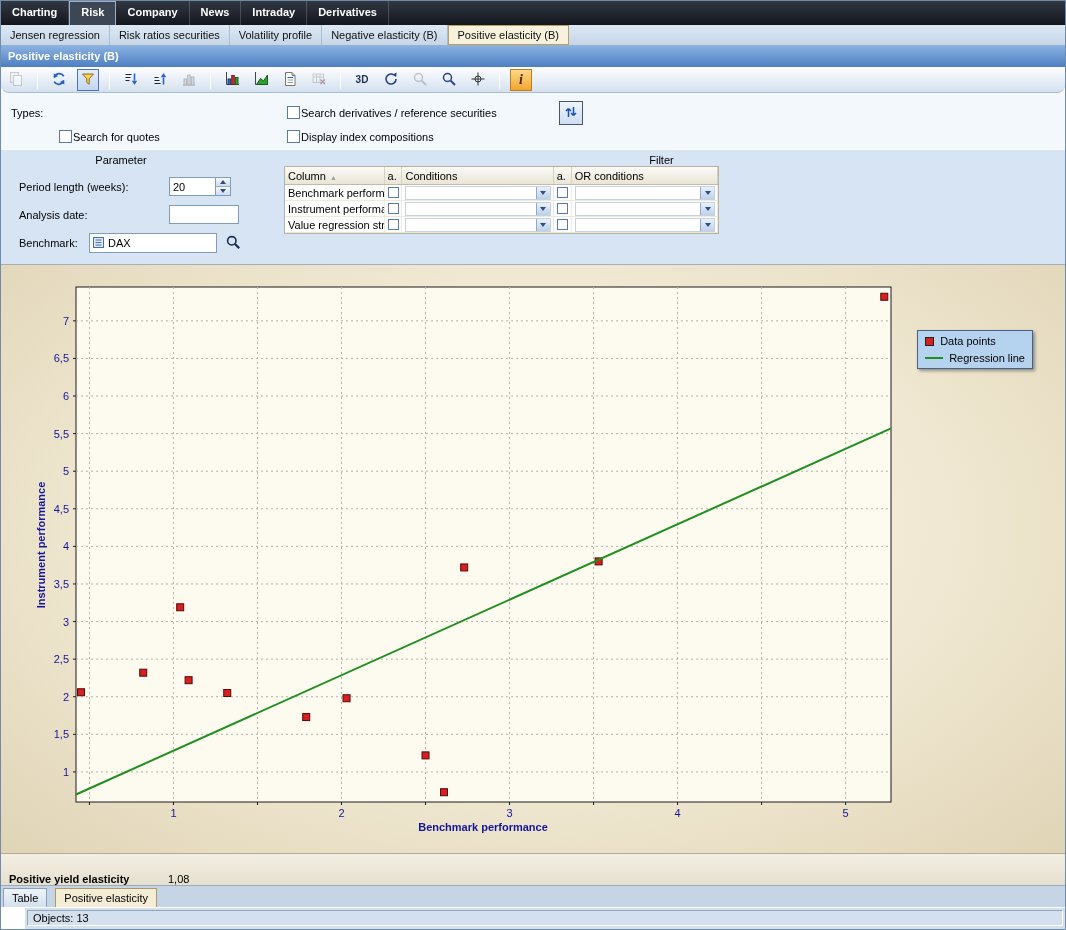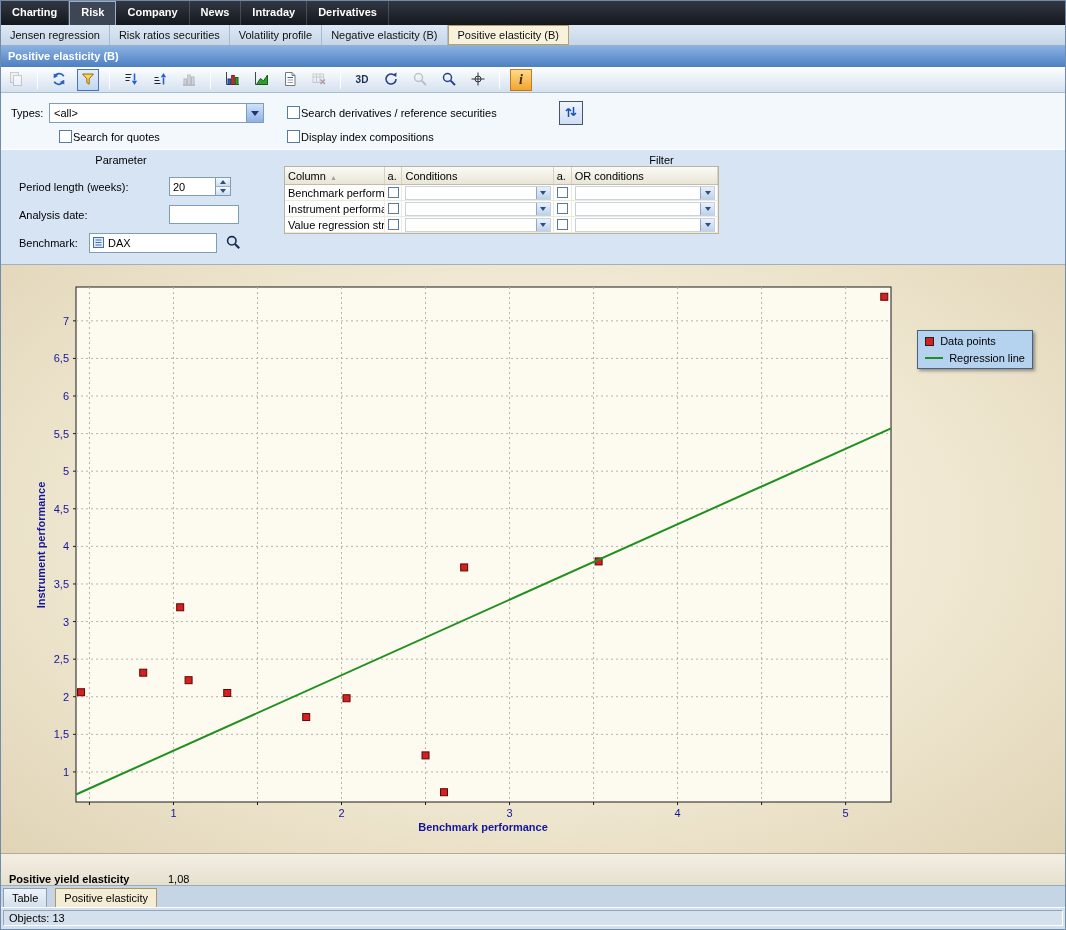--- a/index.html
+++ b/index.html
@@ -10,21 +10,21 @@
 .menubar{height:24px;background:linear-gradient(#313742,#14171d);display:flex;align-items:stretch;flex:0 0 auto;}
 .menu-item{color:#fff;font-weight:bold;padding:5px 11px 0;border-right:1px solid rgba(255,255,255,.18);}
 .menu-item.active{background:#3d4654;border:1px solid #9fb0c4;border-bottom:none;padding-top:4px;}
 
 .subtabs{height:21px;background:linear-gradient(#dde8f4,#c6d6e8);display:flex;align-items:stretch;border-bottom:1px solid #9ab0c6;flex:0 0 auto;}
 .subtab{padding:4px 9px 0;border-right:1px solid #a8bccf;color:#101010;white-space:nowrap;}
 .subtab.active{background:#f8f1dc;border:1px solid #b4a269;padding-top:3px;}
 
 .titlebar{height:21px;background:linear-gradient(#8ab1e2,#4d7fc1);color:#fff;font-weight:bold;padding:4px 0 0 7px;flex:0 0 auto;}
 
-.toolbar{height:26px;background:linear-gradient(#fdfeff,#d5e1f0);border-bottom:1px solid #a8bcd2;display:flex;align-items:center;padding-left:4px;gap:7px;flex:0 0 auto;}
+.toolbar{height:26px;background:linear-gradient(#fdfeff,#d5e1f0);border-bottom:1px solid #a8bcd2;display:flex;align-items:center;padding-left:4px;gap:7px;flex:0 0 auto;border-radius:8px;}
 .tb-btn{width:22px;height:22px;display:flex;align-items:center;justify-content:center;border:1px solid transparent;}
 .tb-btn.active{border:1px solid #4a72b8;background:linear-gradient(#e6eefb,#c2d6f0);}
 .tb-btn.disabled{opacity:.45;filter:grayscale(70%);}
 .tb-btn.info{border:1px solid #b97c1e;background:linear-gradient(#ffd98a,#f2a52e);}
 .tb-sep{width:1px;height:18px;background:#a9bbd0;margin:0 3px;border-right:1px solid #fff;}
 .tb-label{font-weight:bold;color:#1c3050;font-size:10px;}
 .info-i{font-family:"Liberation Serif",serif;font-weight:bold;font-style:italic;font-size:14px;color:#3a2a08;line-height:1;}
 
 .formarea{height:56px;background:#f3f8fd;position:relative;flex:0 0 auto;}
 .lbl{position:absolute;white-space:nowrap;}
@@ -67,21 +67,21 @@
 .legend{position:absolute;top:65px;right:32px;background:#b5d2ef;border:1px solid #44618a;box-shadow:2px 2px 3px rgba(40,40,40,.45);padding:4px 7px;display:flex;flex-direction:column;gap:5px;}
 .leg-row{display:flex;align-items:center;gap:6px;white-space:nowrap;}
 .sw-scatter{width:9px;height:9px;border:1px solid #222;flex:0 0 auto;}
 .sw-line{width:18px;height:0;border-top:2px solid #000;flex:0 0 auto;}
 
 .resultbar{height:32px;background:linear-gradient(#f3efe3,#e5dfcd);border-top:1px solid #b3ab95;display:flex;align-items:flex-end;flex:0 0 auto;}
 .res-label{font-weight:bold;padding-left:8px;width:167px;}
 .btabs{height:22px;background:#c6d5e6;border-top:1px solid #98aabc;display:flex;align-items:flex-end;padding-left:2px;gap:8px;flex:0 0 auto;}
 .btab{height:19px;padding:3px 8px 0;background:linear-gradient(#eef3f9,#d4e0ec);border:1px solid #8ca0b4;border-bottom:none;white-space:nowrap;}
 .btab.active{background:#f4edd6;border-color:#ab9a66;}
-.statusbar{height:22px;background:#d4e0ee;border-top:1px solid #fff;padding:2px;flex:0 0 auto;}
+.statusbar{height:22px;background:#d4e0ee;border-top:1px solid #fff;padding:2px;flex:0 0 auto;margin-left:24px;}
 .status-cell{height:16px;border:1px solid;border-color:#93a6ba #fff #fff #93a6ba;padding:1px 5px;}
 </style>
 </head>
 <body>
 
 <div class="window">
 
   <div class="menubar" id="menu-bar">
       <div class="menu-item">Charting</div>
       <div class="menu-item active">Risk</div>
@@ -214,26 +214,20 @@
           </svg></span>
       </div>
       <div class="tb-sep"></div>
       <div class="tb-btn active info">
         <span class="info-i">i</span>
       </div>
     </div>
 
   <div class="formarea">
     <span class="lbl" style="left:10px;top:14px">Types:</span>
-    <div class="combo" style="left:48px;top:10px;width:215px">
-      <span class="combo-val">&lt;all&gt;</span>
-      <span class="combo-btn">
-          <span class="tri-d"></span>
-        </span>
-    </div>
     <label class="chkgrp" style="left:286px;top:13px">
       <span class="cb"></span>
       <span>Search derivatives / reference securities</span>
     </label>
     <label class="chkgrp" style="left:58px;top:37px">
       <span class="cb"></span>
       <span>Search for quotes</span>
     </label>
     <label class="chkgrp" style="left:286px;top:37px">
       <span class="cb"></span>

